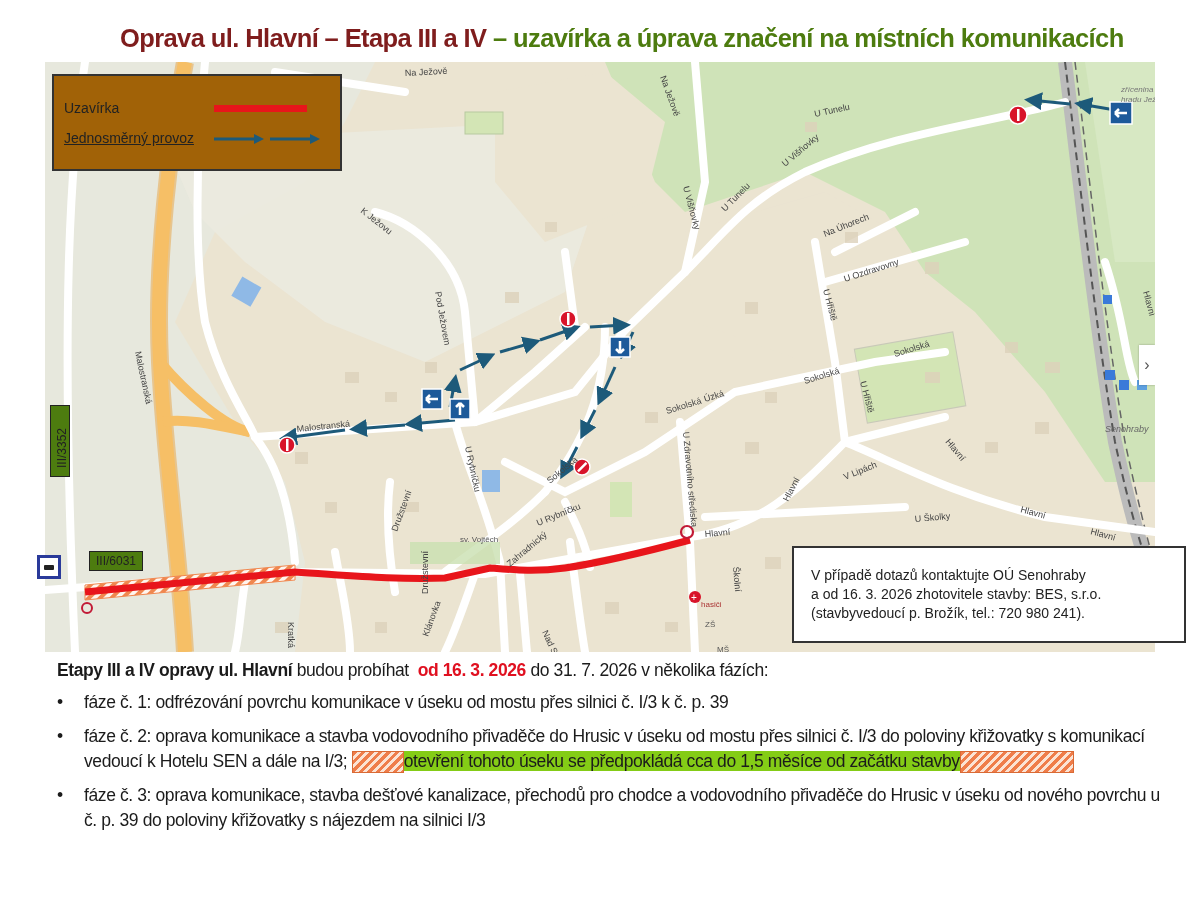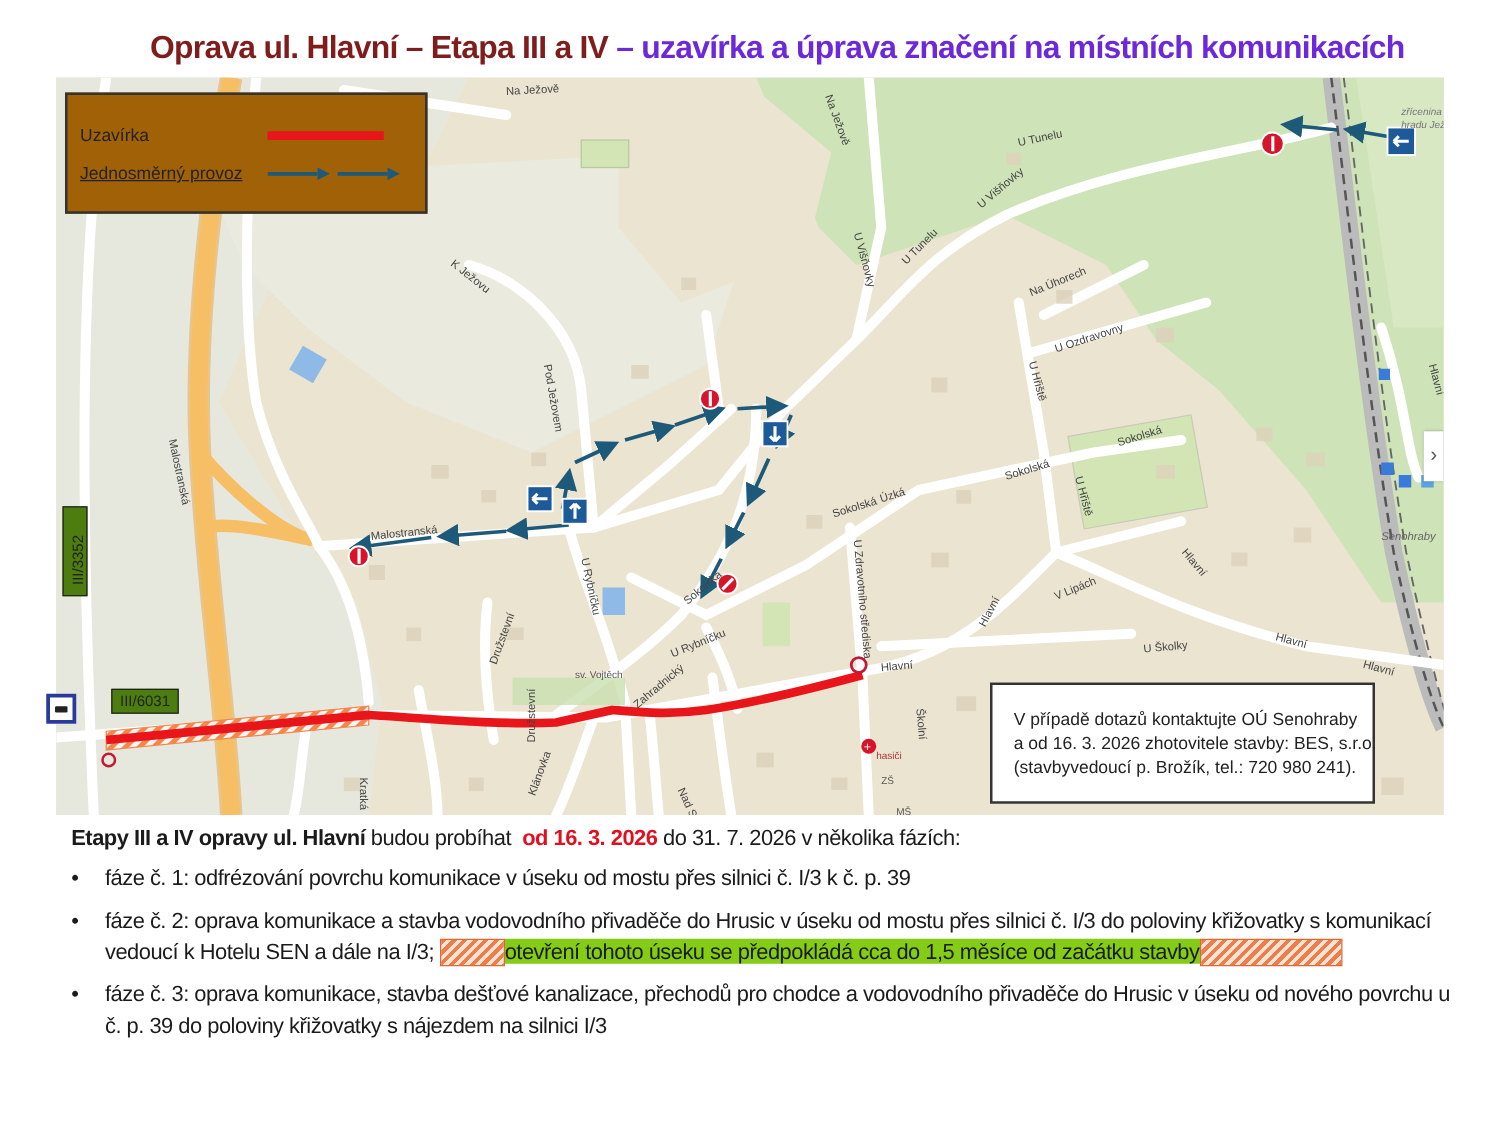--- a/index.html
+++ b/index.html
@@ -6,42 +6,42 @@
   body { width:1200px; height:900px; position:relative; overflow:hidden; font-family:"Liberation Sans", sans-serif; }
   .title-wrap { position:absolute; left:120px; top:24px; white-space:nowrap; font-weight:bold; font-size:25.5px; letter-spacing:-0.6px; }
   .map { position:absolute; left:45px; top:62px; width:1110px; height:590px; overflow:hidden; background:#e9e4d6; }
   .map svg { position:absolute; left:0; top:0; }
   .legend { position:absolute; left:52px; top:74px; width:290px; height:97px; background:#a16207; border:2px solid #333; box-sizing:border-box; }
   .legend .row { position:absolute; left:10px; font-size:14px; color:#222; }
   .legend .row1 { top:24px; }
   .legend .row2 { top:54px;text-decoration:underline; }
   .legend .swatch-red { position:absolute; left:160px; top:29px; width:93px; height:7px; background:#e8151b; }
   .legend .arrows { position:absolute; left:160px; top:56px; }
-  .infobox { position:absolute; left:792px; top:546px; width:308px; height:97px; background:#fff; border:2px solid #333; box-sizing:border-box; padding:18px 0 0 17px; font-size:14px; line-height:19px; color:#222; }
+  .infobox { position:absolute; left:792px; top:546px; width:394px; height:97px; background:#fff; border:2px solid #333; box-sizing:border-box; padding:18px 0 0 17px; font-size:14px; line-height:19px; color:#222; }
   .infobox div { white-space:nowrap; }
   .road-label { position:absolute; background:#4d7c0f; border:1.5px solid #222; font-size:12px; color:#222; padding:2px 6px; }
   .bus-sign { position:absolute; left:37px; top:555px; width:24px; height:24px; background:#fff; border:3px solid #2a3a9a; box-sizing:border-box; }
   .bus-sign::after { content:""; position:absolute; left:4px; top:7px; width:10px; height:5px; background:#222; border-radius:1px; }
   .text-section { position:absolute; left:57px; top:660px; width:1110px; font-family:"Liberation Sans", sans-serif; font-size:17.5px; color:#1b1b1b; letter-spacing:-0.4px; }
   .intro { white-space:nowrap; }
   .intro b { font-weight:bold; }
   .intro .date { color:#e01020; font-weight:bold;margin-top:32px; }
   ul.phases { list-style:none; margin:0; padding:0; }
   ul.phases li { position:relative; padding-left:27px; margin-top:9px; line-height:25px; }
   ul.phases li::before { content:"•"; position:absolute; left:0; top:0; }
   .hl { background:#84cc16; }
   .hatch { display:inline-block; vertical-align:middle; width:50px; height:20px; background: repeating-linear-gradient(135deg, #ef7d4a 0 3px, #fbe3d4 3px 6px); border:1px solid #d96a35; }
   .hatch.long { width:112px; }
   .chev { position:absolute; right:0; top:283px; width:16px; height:40px; background:#fff; box-shadow:0 0 2px rgba(0,0,0,0.3); font-size:16px; line-height:40px; text-align:center; color:#555; }
 </style>
 </head>
 <body>
 
 <div class="title-wrap">
-  <span class="red" style="color:#7f1d1d">Oprava ul. Hlavní – Etapa III a IV</span><span style="color:#6d28d9"> – uzavírka a úprava značení na místních komunikacích</span>
+  <span class="red" style="color:#7f1d1d">Oprava ul. Hlavní – Etapa III a IV</span><span style="color:#4d7c0f"> – uzavírka a úprava značení na místních komunikacích</span>
 </div>
 
 <div class="map">
   <svg width="1110" height="590" viewBox="0 0 1110 590">
     <defs>
       <pattern id="hatchP" patternUnits="userSpaceOnUse" width="8" height="8" patternTransform="rotate(45)">
         <rect width="8" height="8" fill="#fff5ee"></rect>
         <rect width="4" height="8" fill="#f0874f"></rect>
       </pattern>
       <marker id="arr" markerWidth="6" markerHeight="6" refX="4" refY="3" orient="auto">

